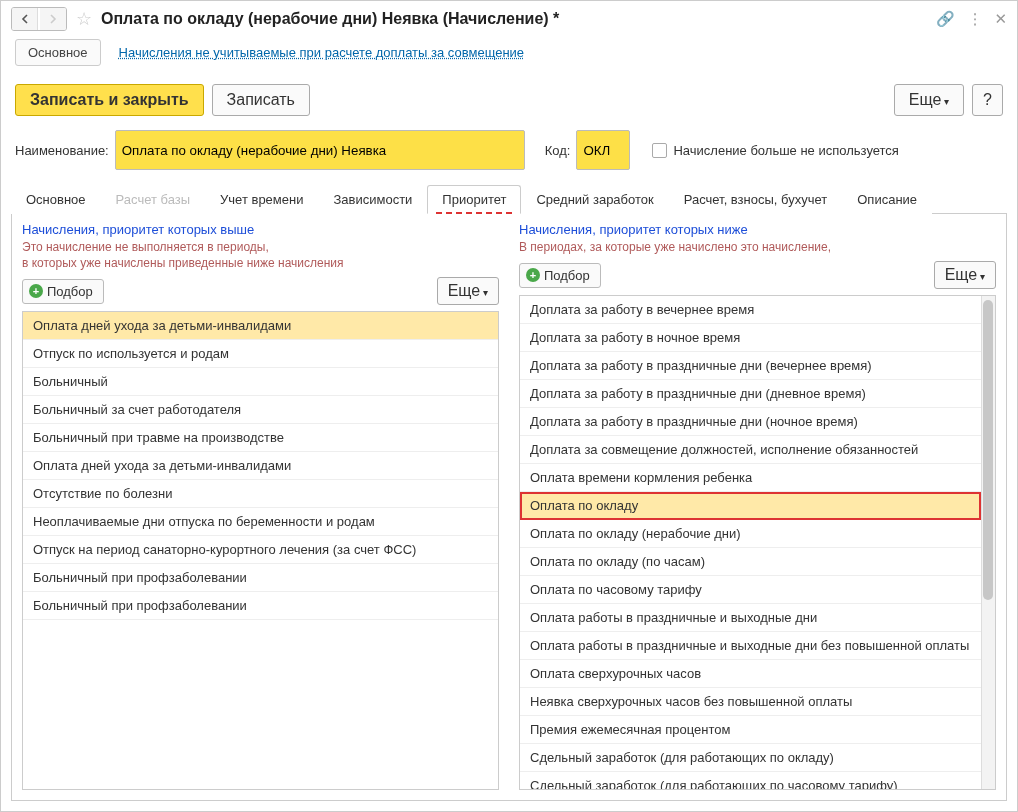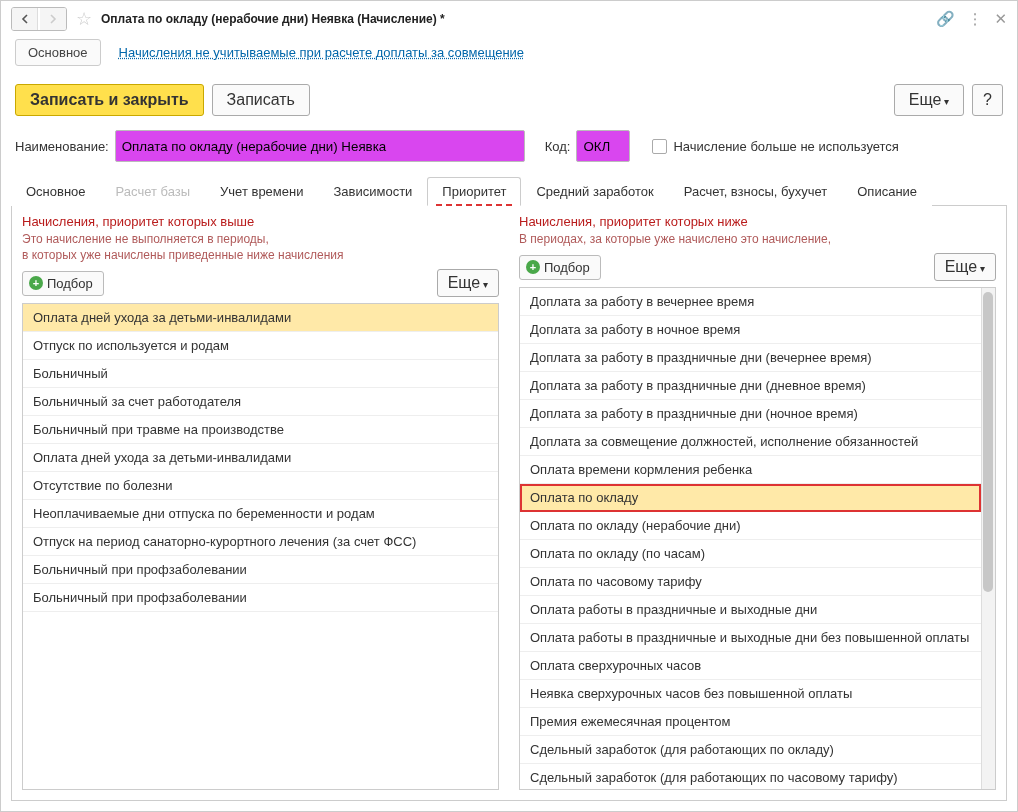--- a/index.html
+++ b/index.html
@@ -48,21 +48,21 @@
     width: 22px;
     height: 22px;
     display: flex;
     align-items: center;
     justify-content: center;
     color: #ccc;
     font-size: 18px;
     cursor: pointer;
   }
   .title-text {
-    font-size: 12px;
+    font-size: 16px;
     font-weight: bold;
     color: #222;
     flex: 1;
   }
   .title-right {
     display: flex;
     gap: 12px;
     align-items: center;
     color: #999;
   }
@@ -112,22 +112,22 @@
     padding: 4px 14px 10px 14px;
     display: flex;
     align-items: center;
     gap: 6px;
   }
   .label { color: #333; }
   .input {
     border: 1px solid #bbb;
     border-radius: 2px;
     padding: 3px 6px;
-    height: 32px;
-    background: #d946ef;
+    height: 40px;
+    background: #fde047;
   }
   .input-name { flex: 0 0 410px; }
   .input-code { width: 54px; }
   .checkbox { width: 15px; height: 15px; border: 1px solid #aaa; border-radius: 2px; background: #fff; cursor: pointer; display: inline-block; }
   .tabs {
     display: flex;
     border-bottom: 1px solid #ccc;
     margin: 4px 10px 0 10px;
   }
   .tab {
@@ -163,21 +163,21 @@
   }
   .pane {
     flex: 1;
     display: flex;
     flex-direction: column;
     min-width: 0;
     padding: 8px 10px 10px 10px;
   }
   .pane + .pane {}
   .pane-title {
-    color: #b91c1c;
+    color: #1d4ed8;
     font-size: 13px;
     margin-bottom: 2px;
   }
   .pane-sub {
     color: #b05a5a;
     font-size: 12px;
     line-height: 1.35;
     margin-bottom: 6px;
   }
   .pane-toolbar {

